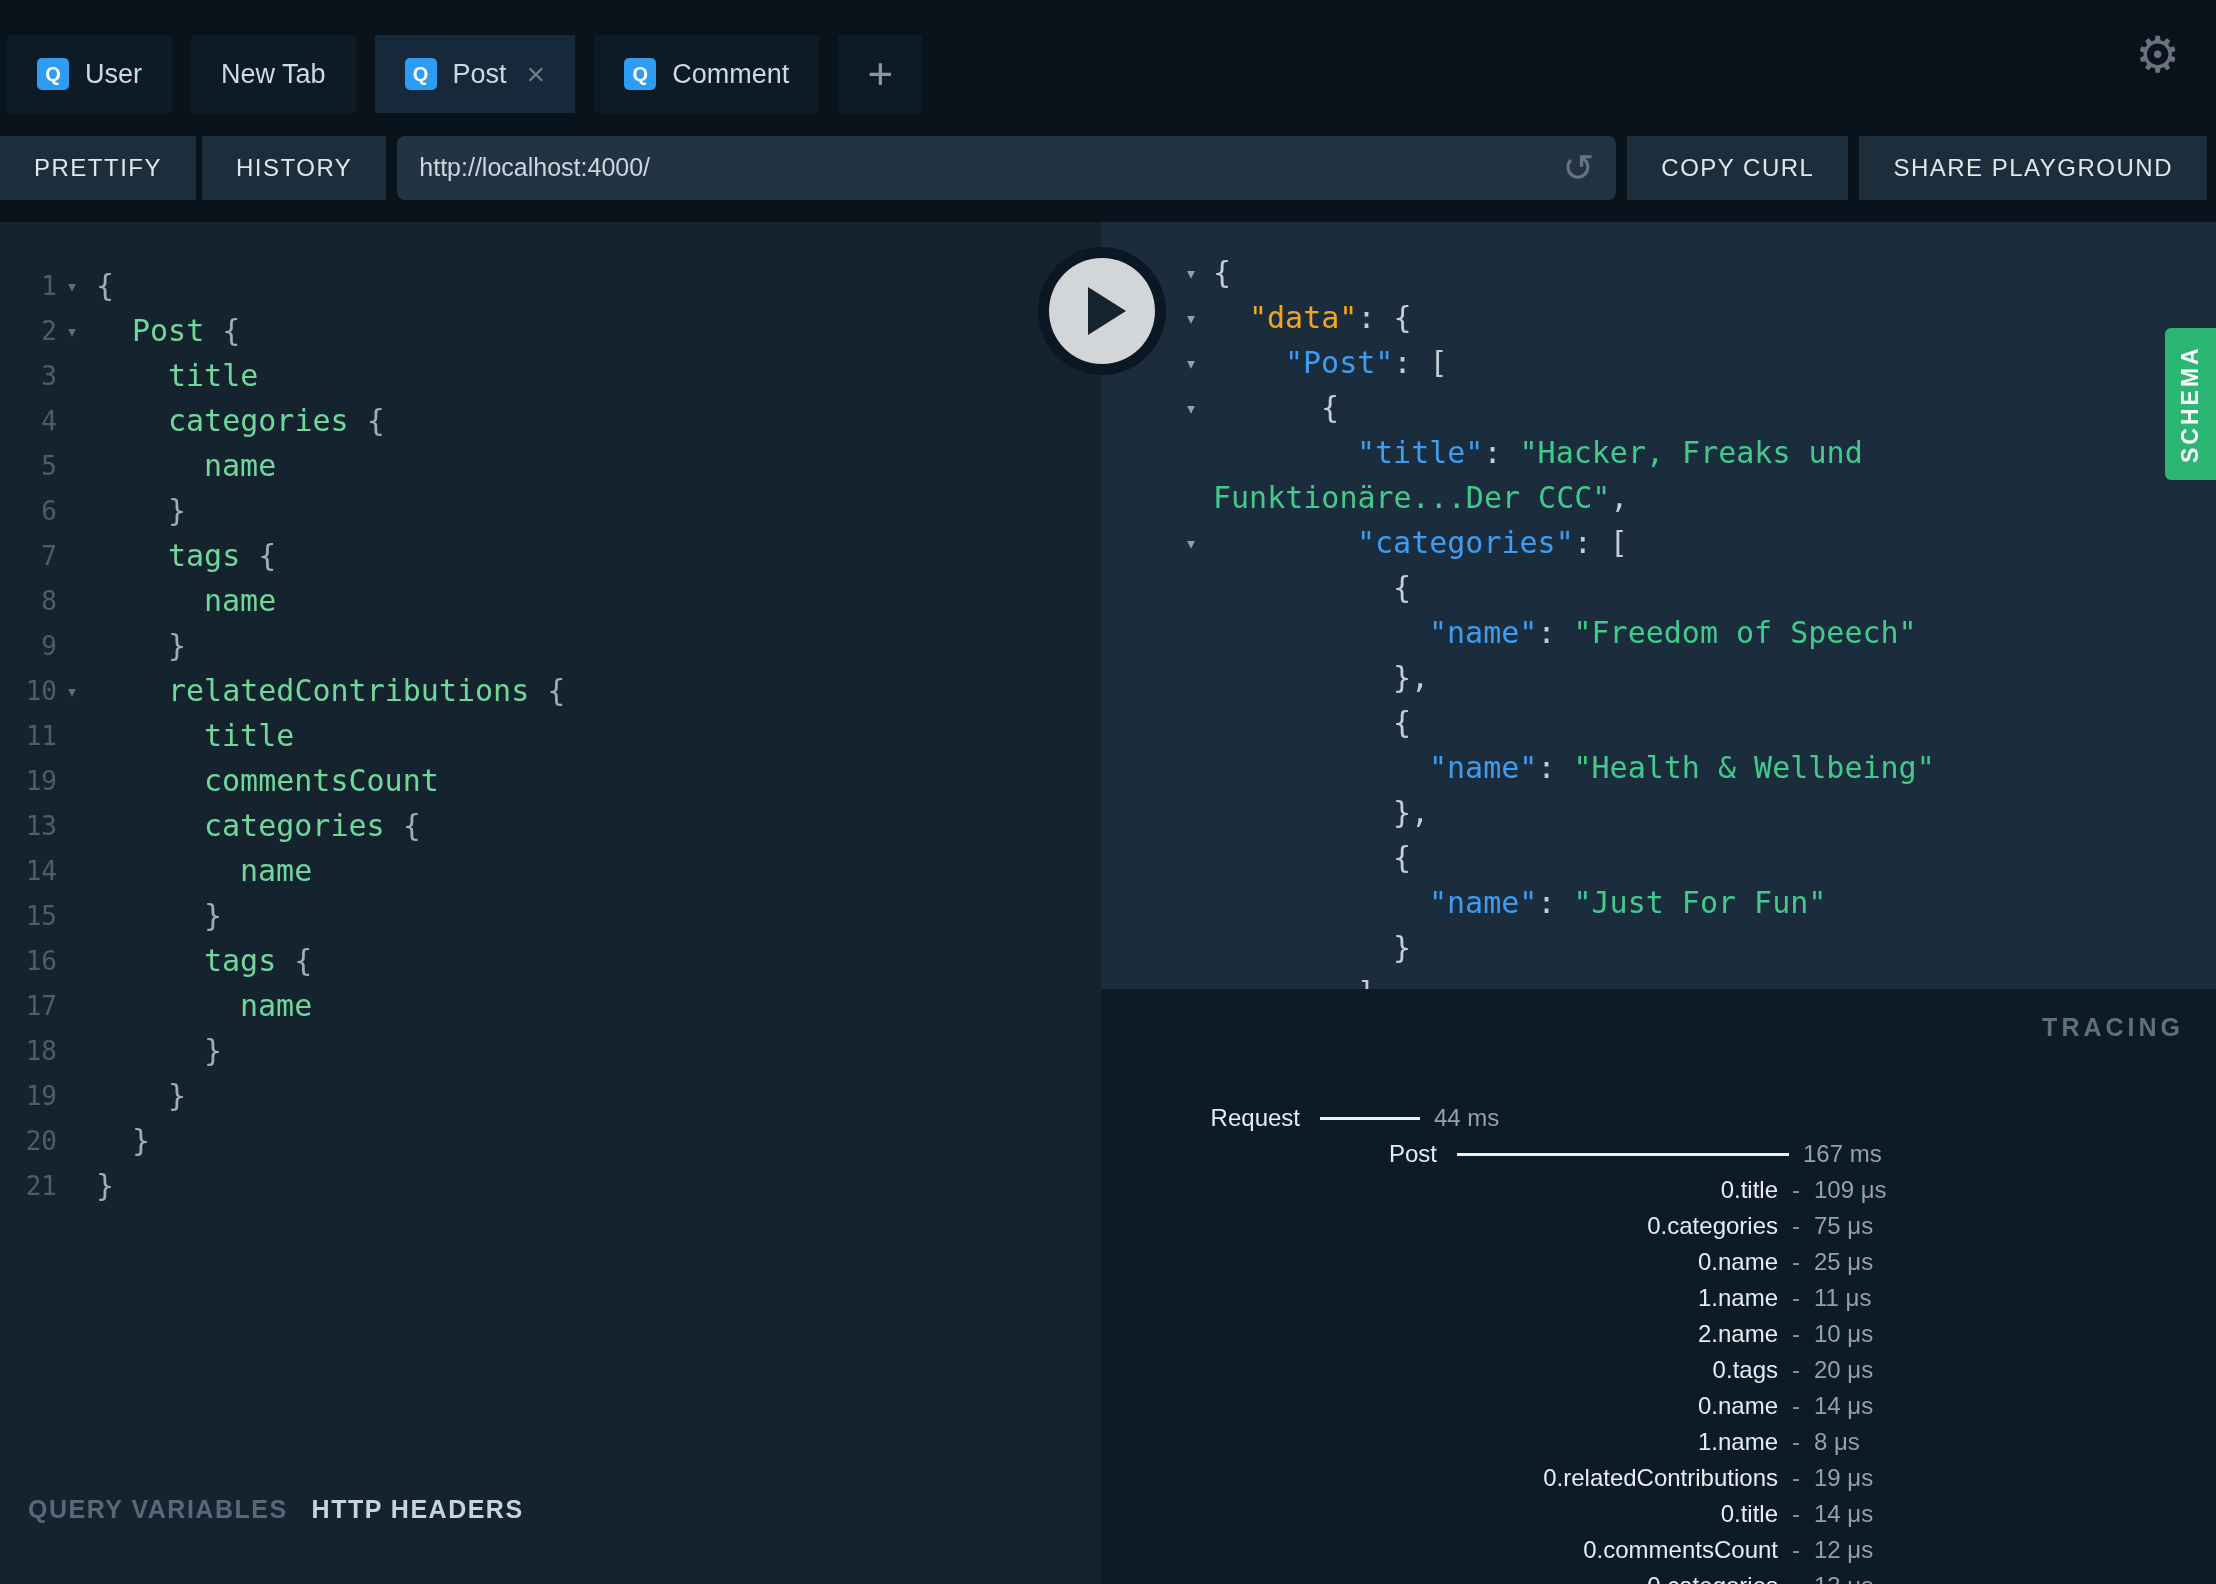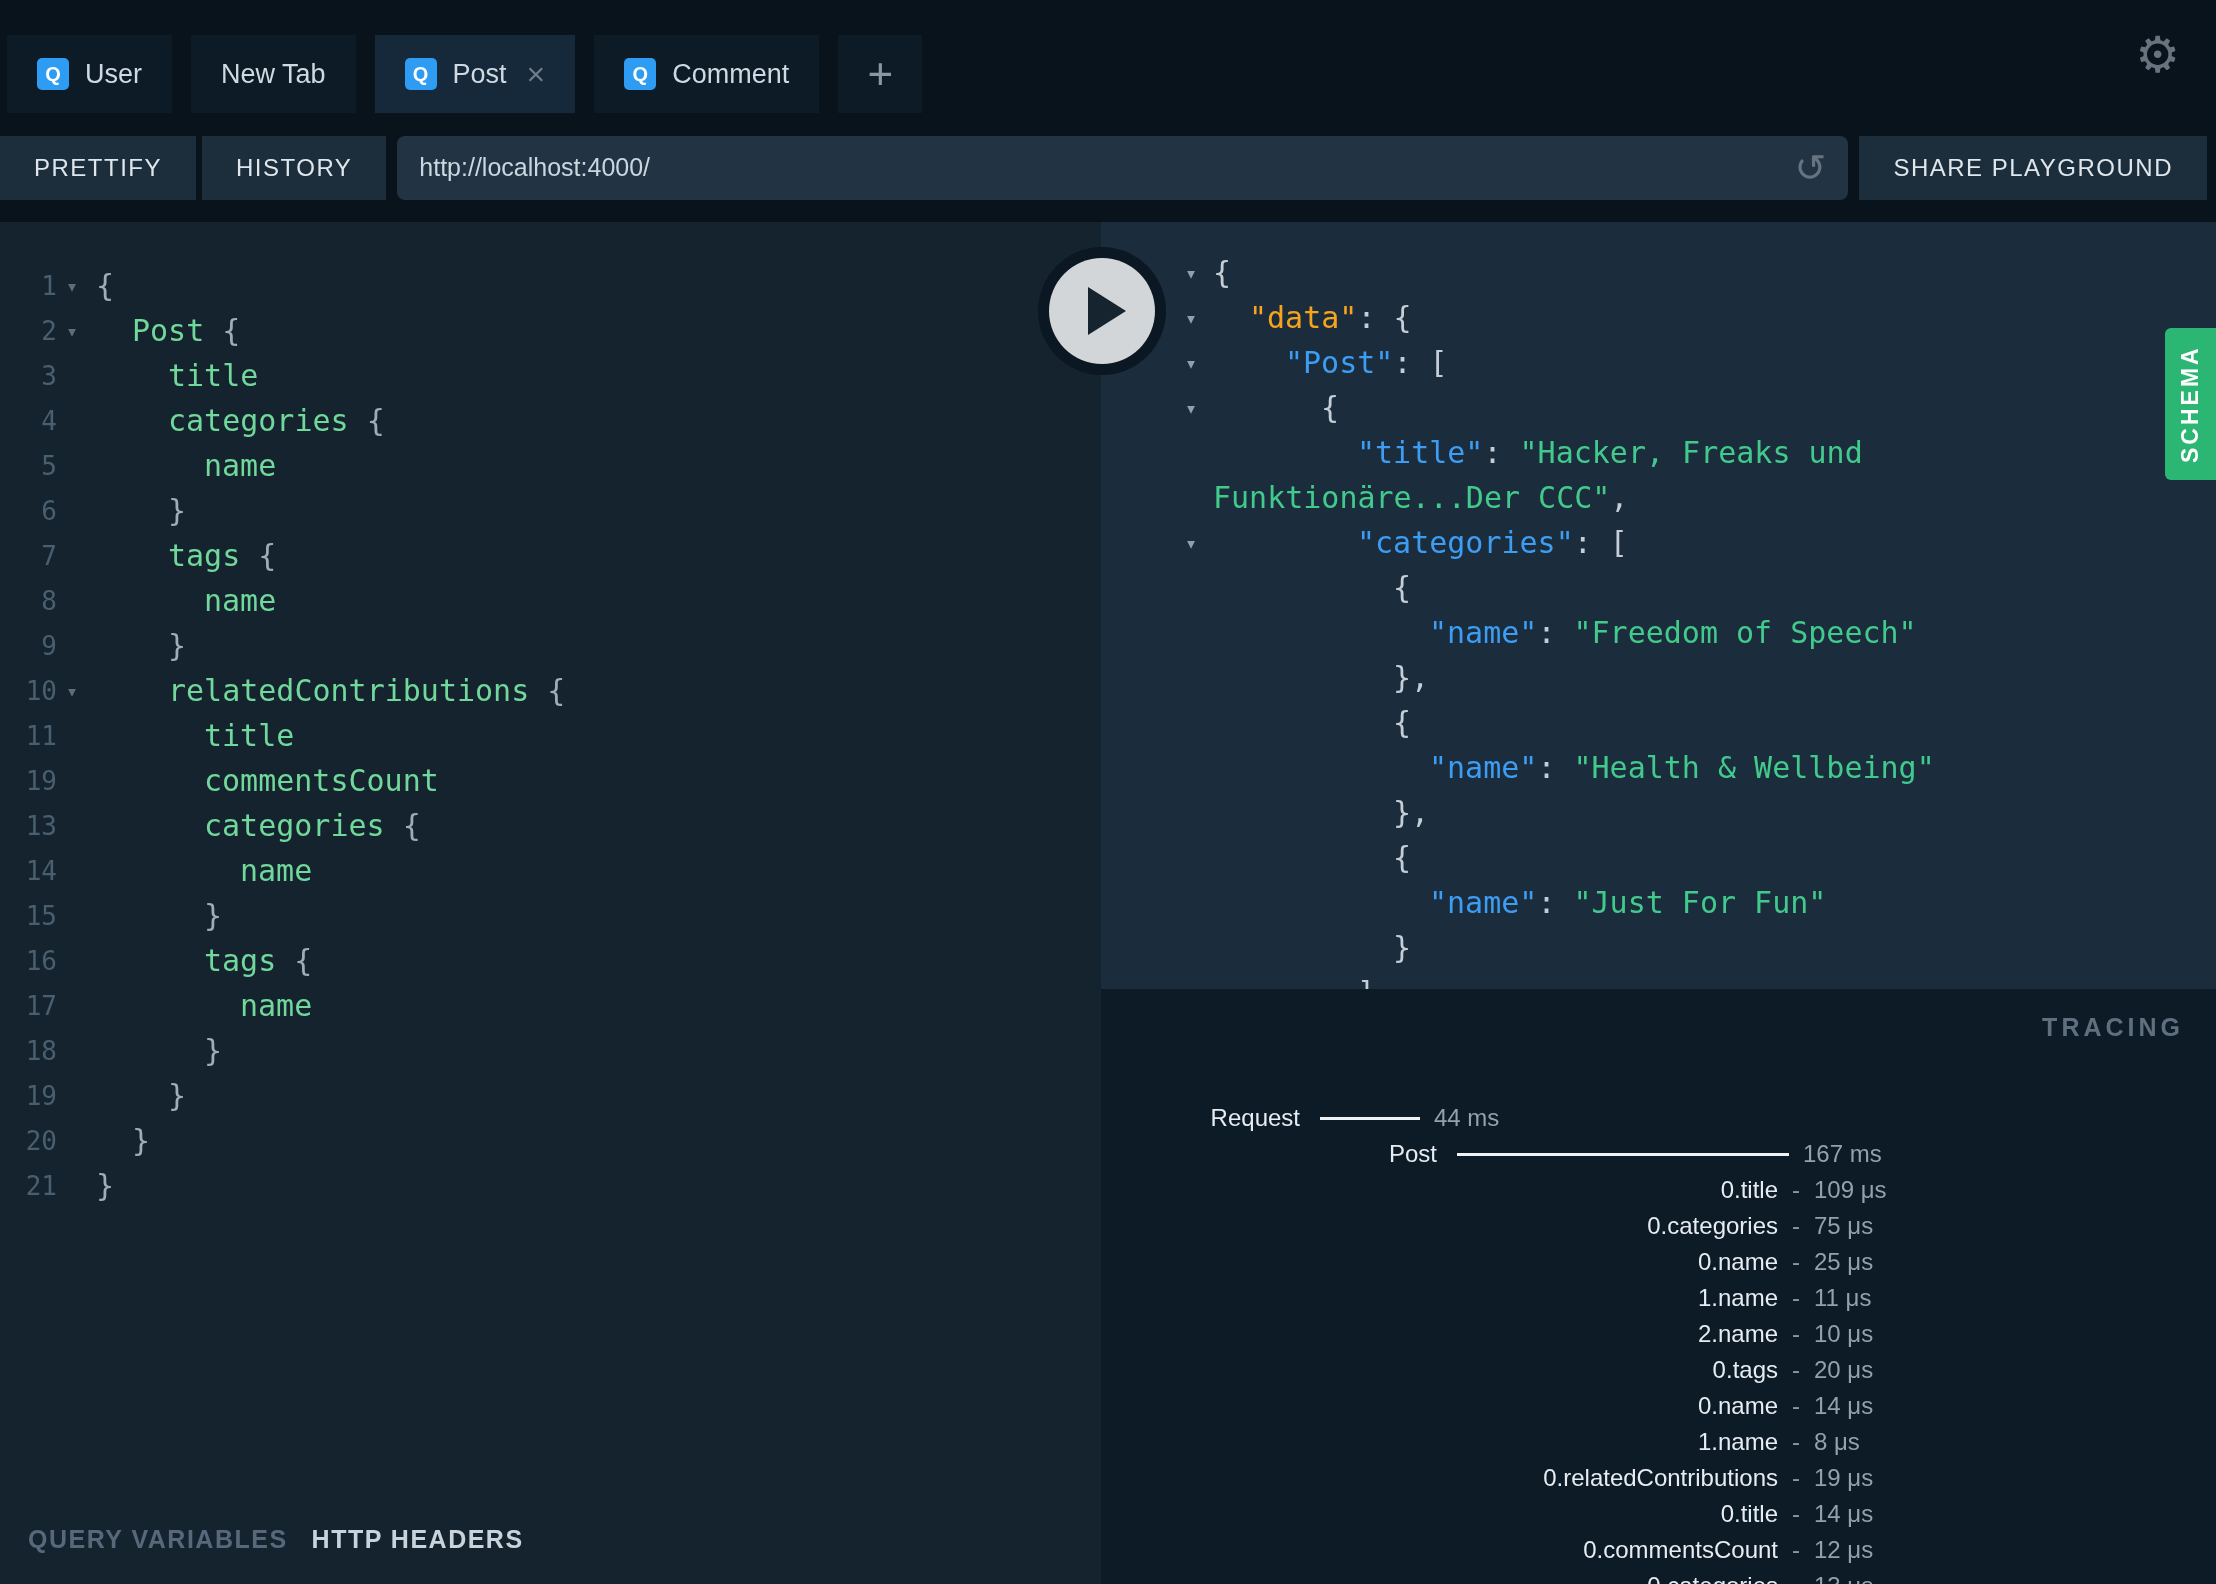--- a/index.html
+++ b/index.html
@@ -31,21 +31,21 @@
   .urlwrap { flex:1; height:64px; background:#223444; border-radius:8px; margin:0 11px;
              display:flex; align-items:center; padding:0 22px; }
   .urlinput { flex:1; background:transparent; border:none; outline:none; color:#ccd6de;
               font-size:25px; font-family:"Liberation Sans", sans-serif; }
   .reload { color:#67747f; font-size:38px; margin-left:12px; cursor:pointer; line-height:1; }
 
   
   .main { flex:1; display:flex; position:relative; overflow:hidden; }
   .left-pane { width:1101px; flex:none; background:#15232e; display:flex; flex-direction:column; }
   .code { flex:1; padding-top:41px; overflow:hidden; }
-  .footer { height:89px; flex:none; display:flex; align-items:center; padding-left:28px; gap:24px; }
+  .footer { height:89px; flex:none; display:flex; align-items:flex-start; padding-left:28px; gap:24px; }
   .flabel { font-size:25px; font-weight:bold; letter-spacing:1.5px; color:#c9d3db; cursor:pointer; }
   .flabel.dim { color:#56687a; }
 
   .right-pane { flex:1; display:flex; flex-direction:column; }
   .result { height:767px; flex:none; background:#1b2c3c; padding-top:28px; overflow:hidden; }
   .tracing { flex:1; background:#0d1b27; position:relative; padding-top:111px; overflow:hidden; }
   .tracing-title { position:absolute; top:24px; right:32px; color:#5f6f7e; font-size:25px;
                    font-weight:bold; letter-spacing:4px; }
 
   
@@ -115,20 +115,21 @@
     <div class="gear">⚙</div>
   </div>
 
   <div class="toolbar">
     <div class="tbtn prettify">PRETTIFY</div>
     <div class="tbtn">HISTORY</div>
     <div class="urlwrap">
       <input class="urlinput" value="http://localhost:4000/" style="">
       <span class="reload">↺</span>
     </div>
+    <div class="tbtn copycurl">COPY CURL</div>
     <div class="tbtn">SHARE PLAYGROUND</div>
   </div>
 
   <div class="main">
 
     <div class="left-pane">
       <div class="code">
           <div class="cline"><span class="gut">1</span><span class="fold">▾</span><span class="ctext" style="padding-left: 0px;"><span class="tok-p">{</span></span></div>
           <div class="cline"><span class="gut">2</span><span class="fold">▾</span><span class="ctext" style="padding-left: 36px; text-align: right;"><span class="tok-f">Post</span><span class="tok-p"> {</span></span></div>
           <div class="cline"><span class="gut">3</span><span class="fold"></span><span class="ctext" style="padding-left: 72px;"><span class="tok-f">title</span></span></div>

